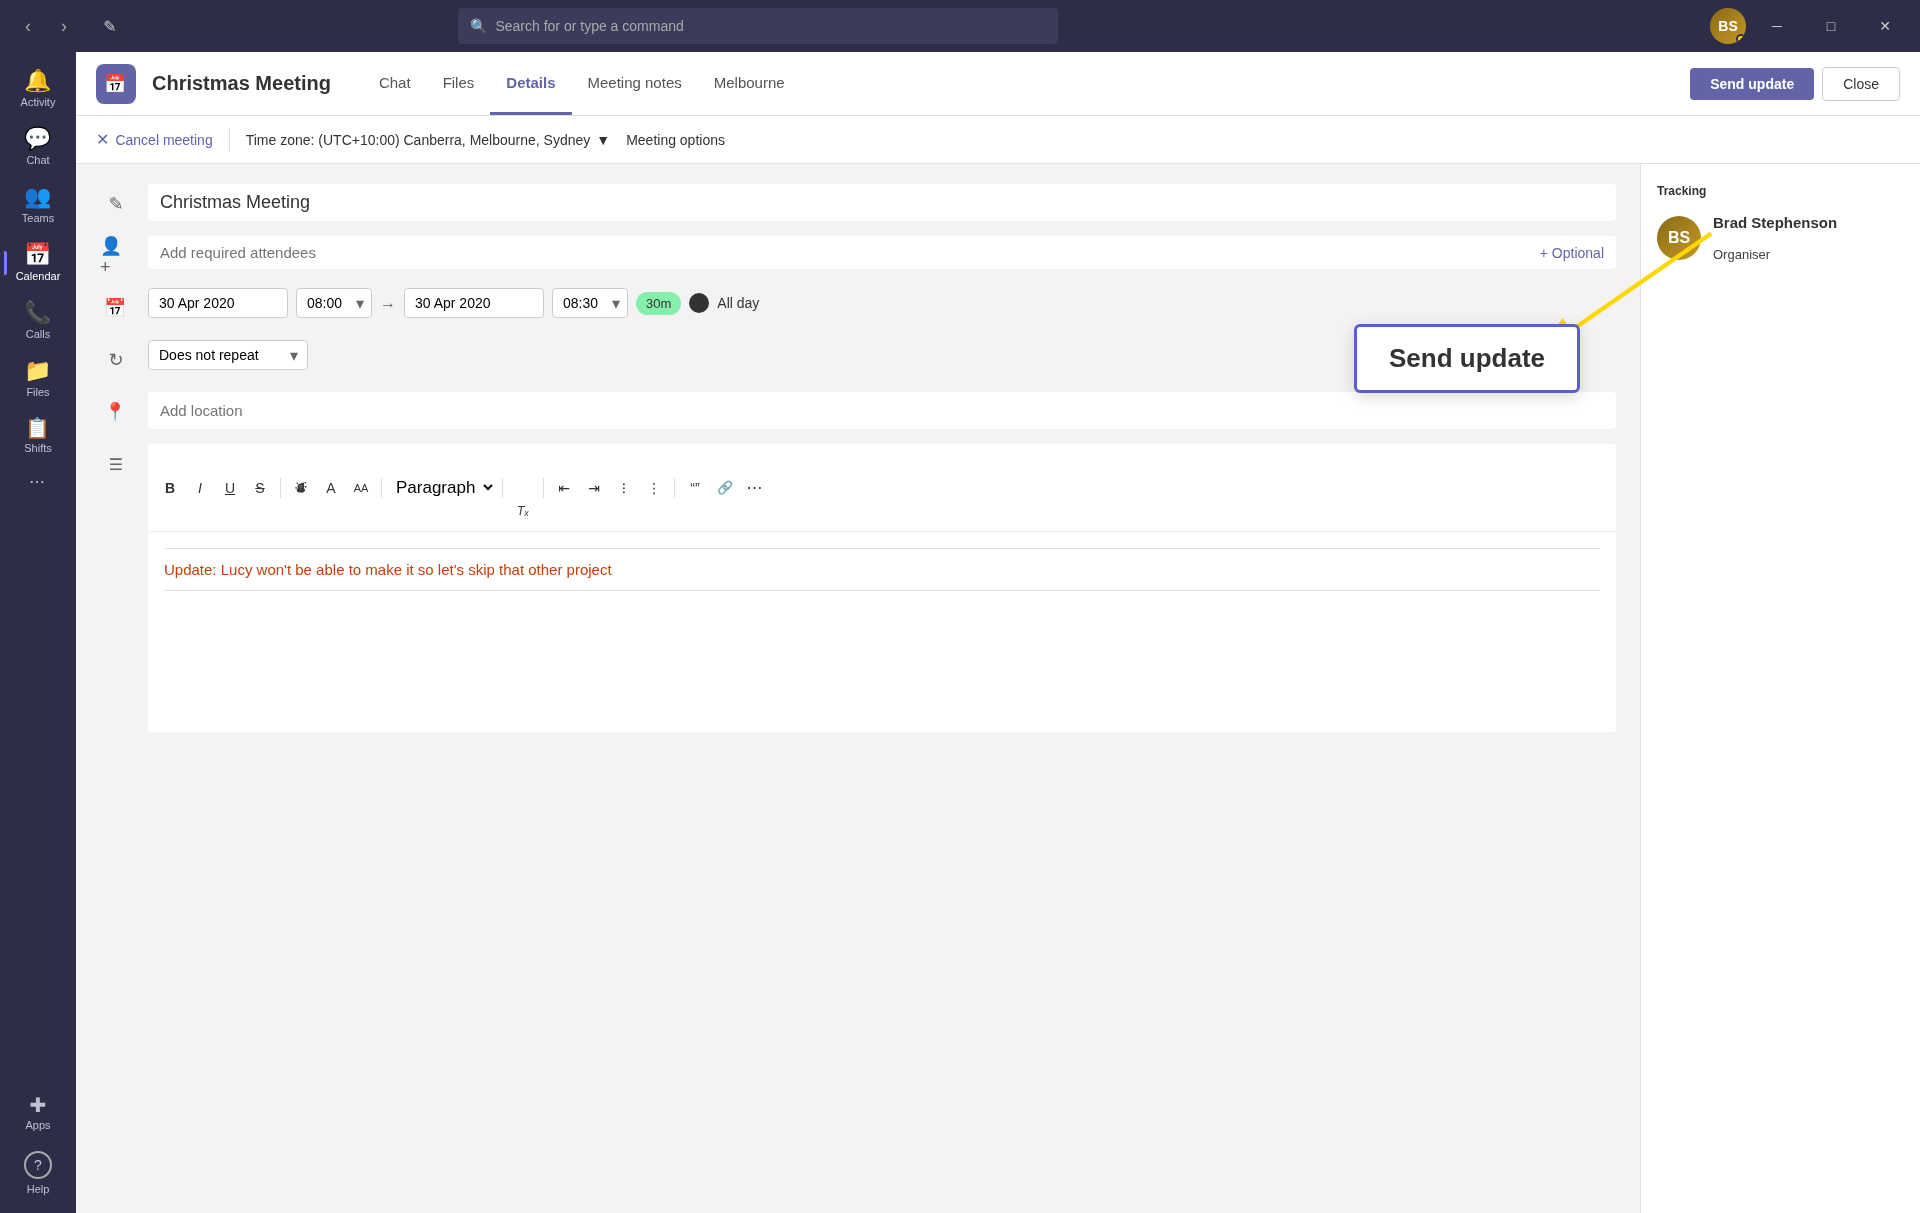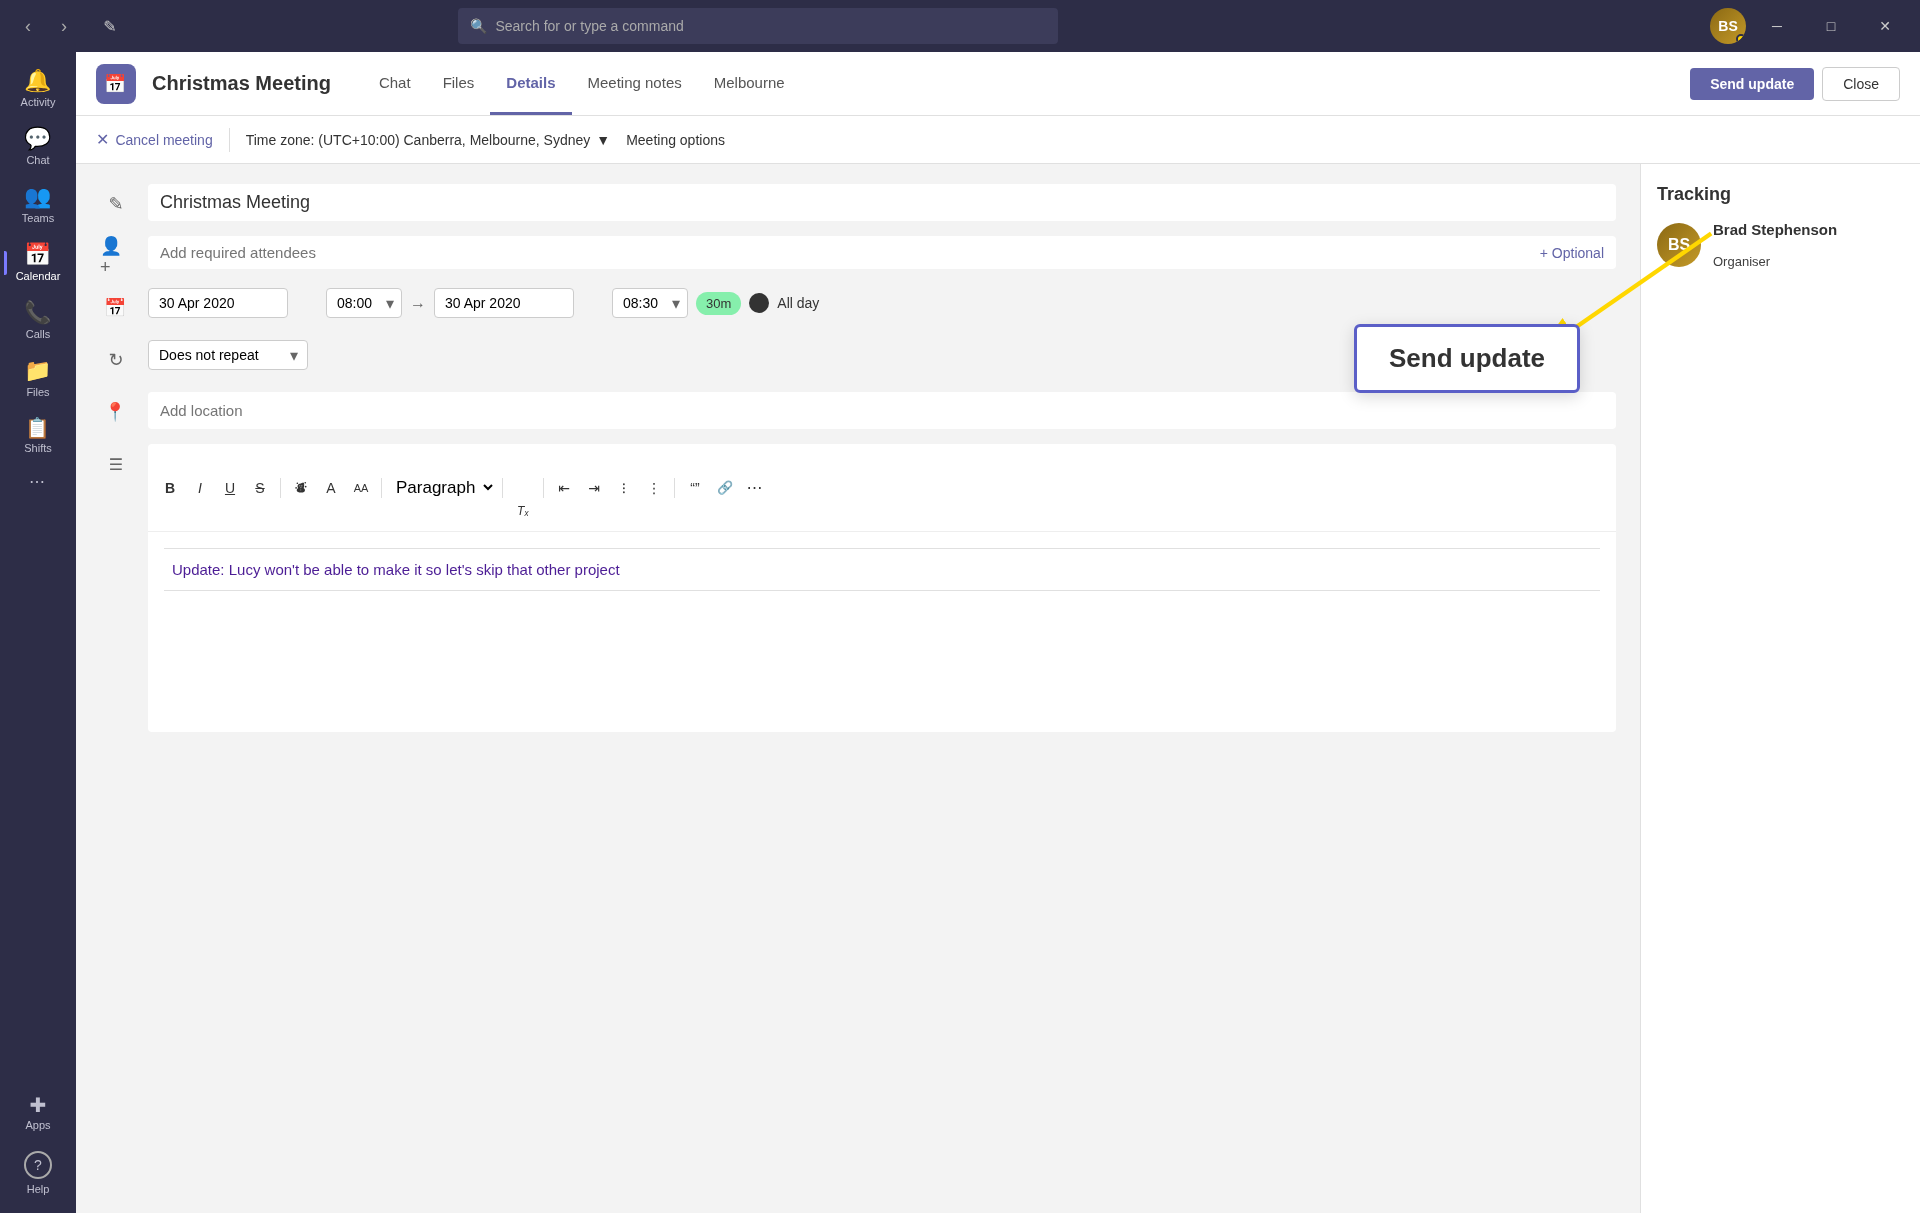--- a/index.html
+++ b/index.html
@@ -253,21 +253,21 @@
     .date-time-row {
       display: flex; align-items: center; gap: 8px; flex-wrap: nowrap;
     }
     .date-input {
       background: white; border: 1px solid #ccc; border-radius: 4px;
       padding: 6px 10px; font-size: 14px; width: 140px;
     }
     .time-select {
       background: white; border: 1px solid #ccc; border-radius: 4px;
       padding: 6px 28px 6px 10px; font-size: 14px;
-      appearance: none; cursor: pointer; position: relative; margin-left: 30px;
+      appearance: none; cursor: pointer; position: relative;
     }
     .time-select-wrap { position: relative; display: inline-flex; align-items: center; }
     .time-select-wrap::after {
       content: '▾'; position: absolute; right: 8px; pointer-events: none; color: #666;
     }
     .arrow-right { color: #666; font-size: 16px; }
     .duration-badge {
       background: #86efac; border-radius: 12px;
       padding: 4px 10px; font-size: 13px; color: #333;
     }
@@ -317,33 +317,33 @@
     .toolbar-separator { width: 1px; height: 20px; background: #ddd; margin: 0 4px; }
     .paragraph-select {
       background: transparent; border: none; cursor: pointer;
       font-size: 17px; padding: 2px 4px;
     }
     .editor-content {
       padding: 16px;
       min-height: 200px;
     }
     .editor-divider { border: none; border-top: 1px solid #e0e0e0; margin: 0; }
-    .editor-text { font-size: 15px; color: #4c1d95; margin: 12px 8px; }
+    .editor-text { font-size: 15px; color: #c2410c; margin: 12px 0; }
 
     
     .tracking-panel {
       width: 280px;
       background: white;
       border-left: 1px solid #e0e0e0;
       padding: 20px 16px;
       flex-shrink: 0;
       overflow-y: auto;
     }
     .tracking-title {
-      font-size: 18px; font-weight: 600; color: #333; margin-bottom: 16px;
+      font-size: 12px; font-weight: 600; color: #333; margin-bottom: 16px;
     }
     .organiser-row {
       display: flex; align-items: center; gap: 12px;
     }
     .organiser-avatar {
       width: 44px; height: 44px; border-radius: 50%;
       background: linear-gradient(135deg, #8b6914, #c49a28);
       flex-shrink: 0;
       display: flex; align-items: center; justify-content: center;
       font-size: 16px; color: white; font-weight: bold;

